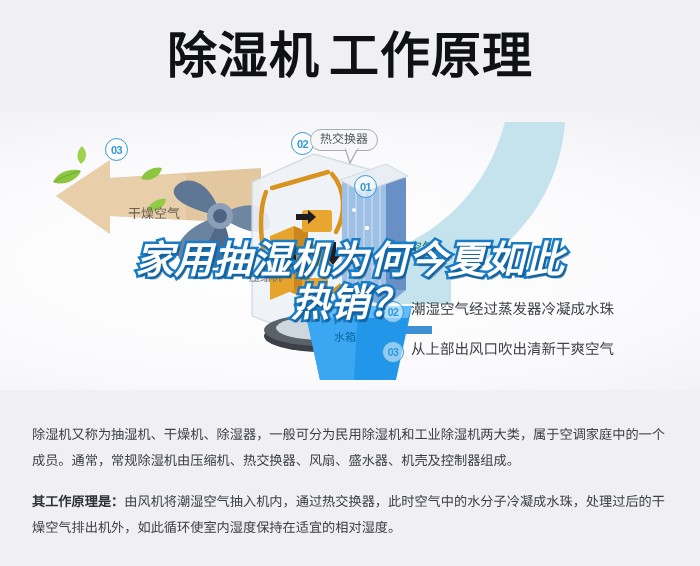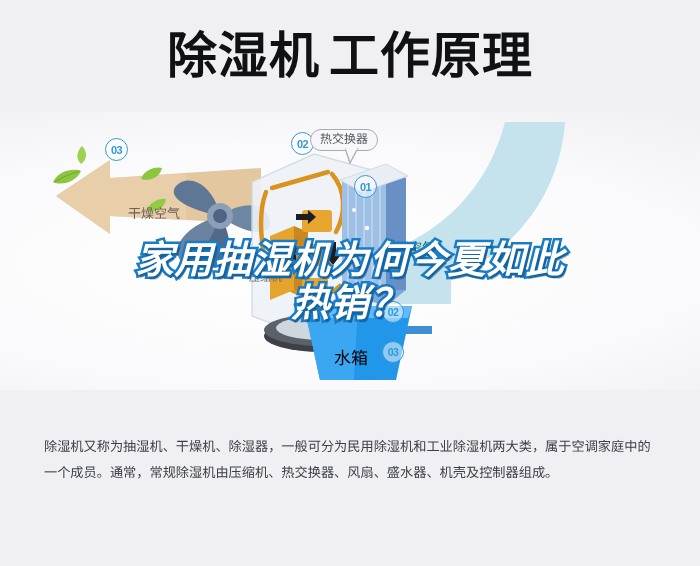--- a/index.html
+++ b/index.html
@@ -88,21 +88,21 @@
   }
 
   
   .dlabel{
     position:absolute;white-space:nowrap;
     color:#5c6068;font-size:13px;
   }
   #lbl-dry{left:128px;top:91px;color:#6b6257;}
   #lbl-moist{left:383px;top:125px;color:#0f766e;}
   #lbl-comp{left:249px;top:156px;color:#6a6a6a;font-size:11px;}
-  #lbl-tank{left:334px;top:232px;color:#000000;font-size:17px;}
+  #lbl-tank{left:334px;top:216px;color:#0369a1;font-size:11px;}
 
   
   .overlay{
     position:absolute;left:0;top:240px;width:700px;
     text-align:center;pointer-events:none;
   }
   .overlay-line{
     display:block;
     font-size:38px;font-weight:bold;font-style:italic;
     line-height:1.08;
@@ -133,21 +133,21 @@
   .step-text{
     font-size:14.5px;color:#3f4348;line-height:1.25;white-space:nowrap;
   }
 
   
   .body-copy{
     position:absolute;left:28px;top:418px;width:648px;
   }
   .para{
     font-size:13.2px;line-height:1.95;color:#3c4046;
-    margin:16px;
+    margin:4px;
   }
   .para + .para{margin-top:16px;}
   .para b{font-weight:bold;color:#2e3238;}
 </style>
 </head>
 <body>
 
 <div class="page">
 
   <div class="header">
@@ -266,28 +266,31 @@
 
     <div class="dlabel" id="lbl-dry">干燥空气</div>
     <div class="dlabel" id="lbl-moist">潮湿空气</div>
     <div class="dlabel" id="lbl-comp">压缩机</div>
     <div class="dlabel" id="lbl-tank">水箱</div>
   </div>
 
   <div class="steps">
     <div class="step">
       <div class="step-badge">02</div>
+      <div class="step-text">潮湿空气经过蒸发器冷凝成水珠</div>
     </div>
     <div class="step">
       <div class="step-badge">03</div>
+      <div class="step-text">从上部出风口吹出清新干爽空气</div>
     </div>
   </div>
 
   <div class="overlay">
     <span class="overlay-line l1">家用抽湿机为何今夏如此</span>
     <span class="overlay-line l2">热销？</span>
   </div>
 
   <div class="body-copy">
     <p class="para">除湿机又称为抽湿机、干燥机、除湿器，一般可分为民用除湿机和工业除湿机两大类，属于空调家庭中的一个成员。通常，常规除湿机由压缩机、热交换器、风扇、盛水器、机壳及控制器组成。</p>
+    <p class="para"><b>其工作原理是：</b><span>由风机将潮湿空气抽入机内，通过热交换器，此时空气中的水分子冷凝成水珠，处理过后的干燥空气排出机外，如此循环使室内湿度保持在适宜的相对湿度。</span></p>
   </div>
 
 </div>
 
 </body></html>

